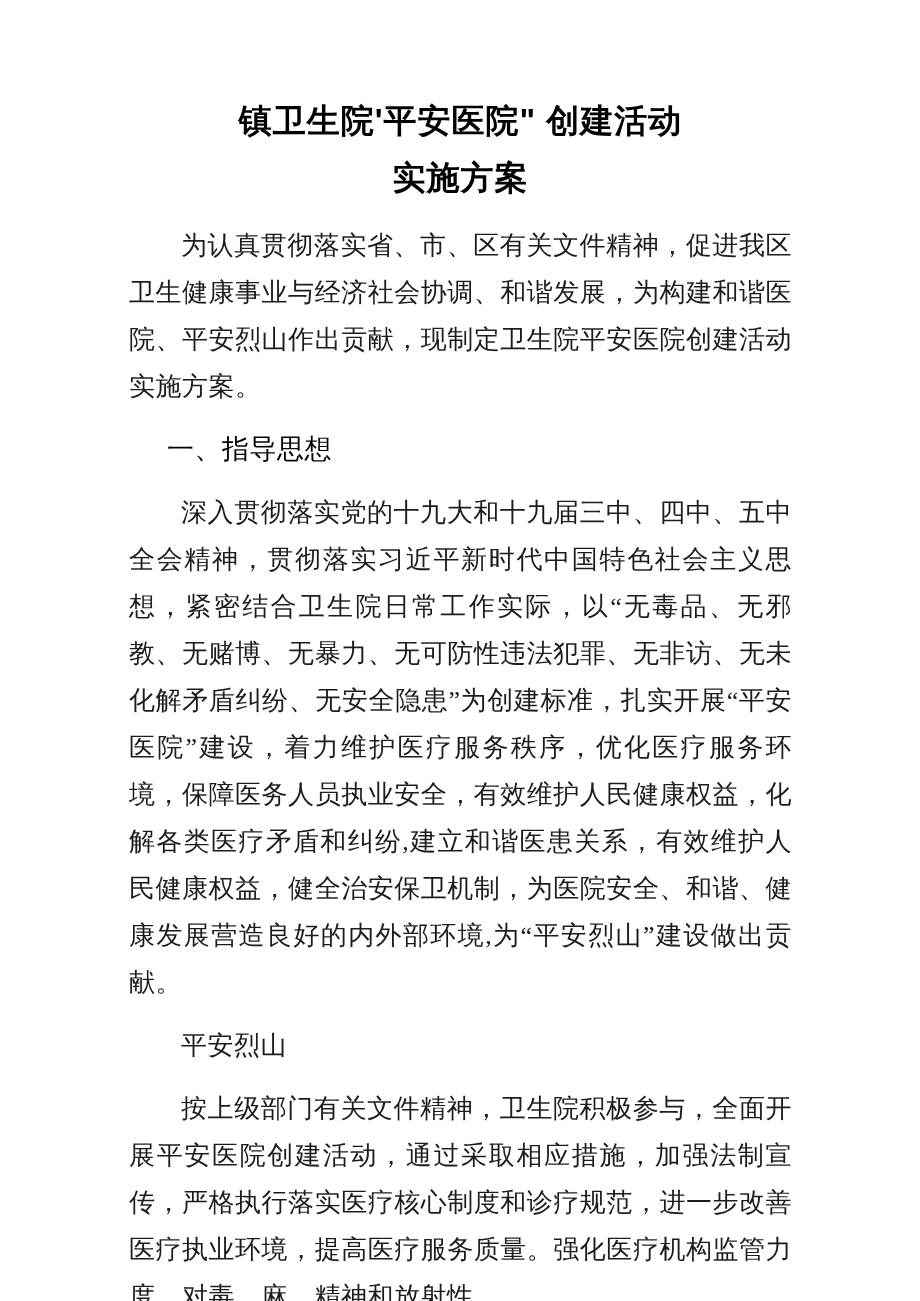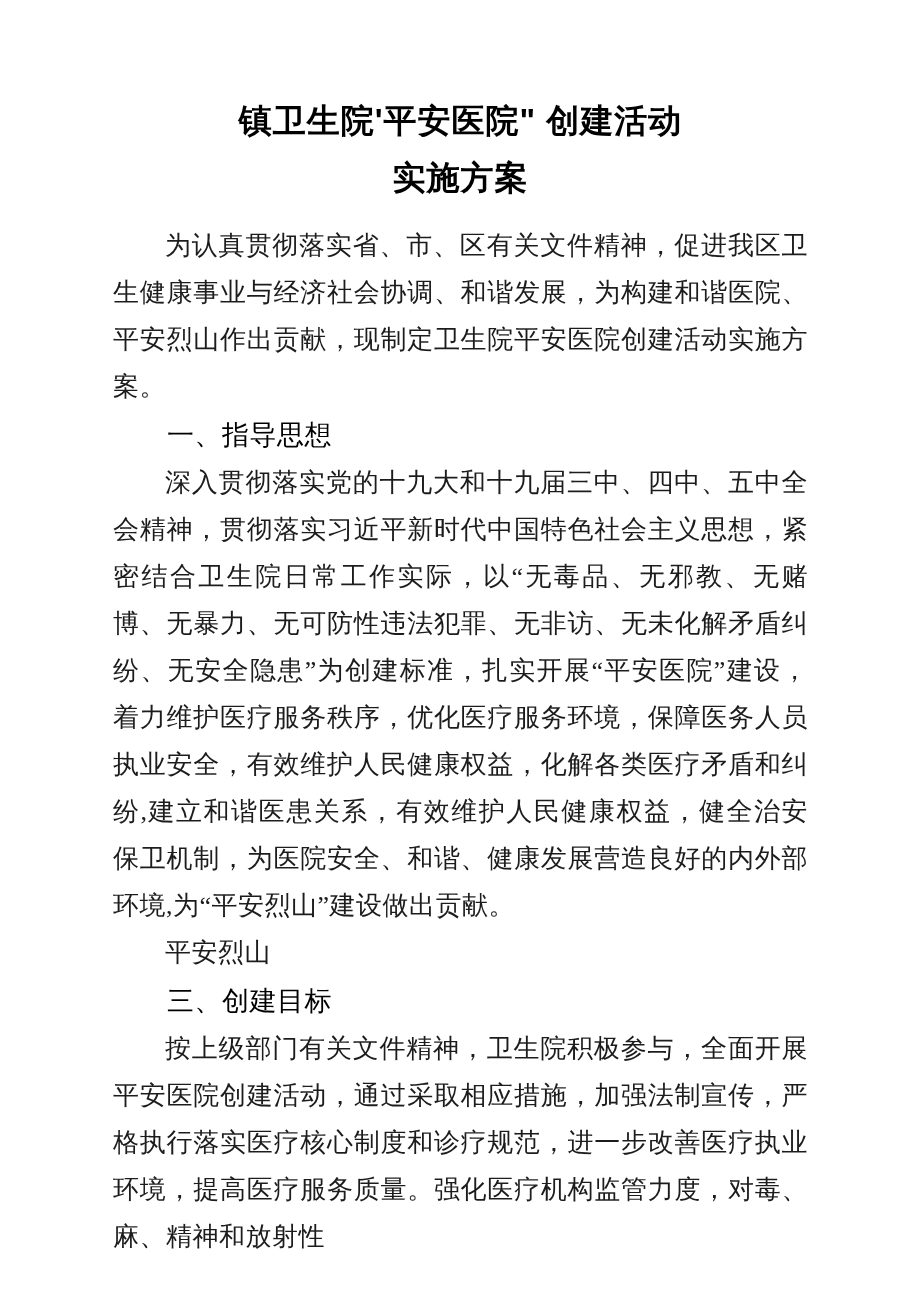--- a/index.html
+++ b/index.html
@@ -26,21 +26,21 @@
     font-family: "Liberation Sans", sans-serif;
     font-weight: 700;
     font-size: 33px;
     line-height: 57px;
     text-align: center;
     color: #000000;
     letter-spacing: 1px;
   }
   .title-line { display: block; }
   .para {
-    margin: 0;
+    margin: 16px;
     font-size: 26px;
     line-height: 47px;
     text-align: justify;
     text-justify: inter-ideograph;
     text-indent: 2em;
     word-break: break-all;
     color: #1c1c1c;
     letter-spacing: 0.5px;
   }
   .heading {
@@ -67,17 +67,16 @@
 
   <p class="para">为认真贯彻落实省、市、区有关文件精神，促进我区卫生健康事业与经济社会协调、和谐发展，为构建和谐医院、平安烈山作出贡献，现制定卫生院平安医院创建活动实施方案。</p>
 
   <h2 class="heading">一、指导思想</h2>
 
   <p class="para">深入贯彻落实党的十九大和十九届三中、四中、五中全会精神，贯彻落实习近平新时代中国特色社会主义思想，紧密结合卫生院日常工作实际，以“无毒品、无邪教、无赌博、无暴力、无可防性违法犯罪、无非访、无未化解矛盾纠纷、无安全隐患”为创建标准，扎实开展“平安医院”建设，着力维护医疗服务秩序，优化医疗服务环境，保障医务人员执业安全，有效维护人民健康权益，化解各类医疗矛盾和纠纷,建立和谐医患关系，有效维护人民健康权益，健全治安保卫机制，为医院安全、和谐、健康发展营造良好的内外部环境,为“平安烈山”建设做出贡献。</p>
 
 
   <p class="para">平安烈山</p>
 
-  <h2 class="heading">三、创建目标</h2>
 
   <p class="para">按上级部门有关文件精神，卫生院积极参与，全面开展平安医院创建活动，通过采取相应措施，加强法制宣传，严格执行落实医疗核心制度和诊疗规范，进一步改善医疗执业环境，提高医疗服务质量。强化医疗机构监管力度，对毒、麻、精神和放射性</p>
 
 </div>
 
 </body></html>

